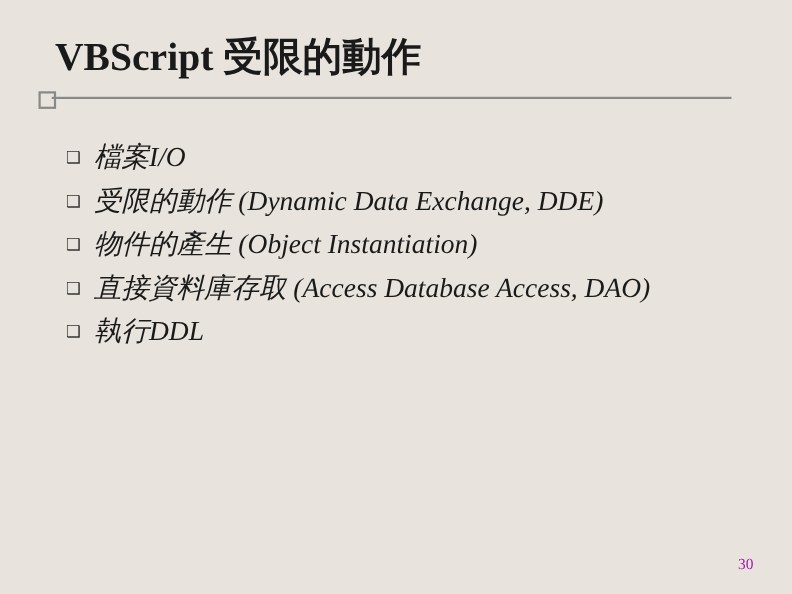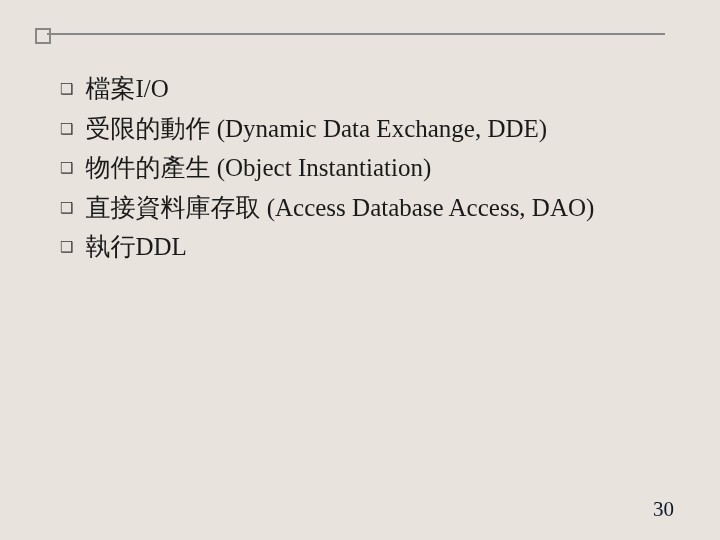--- a/index.html
+++ b/index.html
@@ -68,33 +68,35 @@
     }
     .bullet {
       font-size: 15px;
       margin-right: 12px;
       margin-top: 8px;
       color: #333;
       flex-shrink: 0;
     }
     .item-text {
       flex: 1;
+      font-style: italic;
     }
     .page-number {
       position: absolute;
       bottom: 18px;
-      right: 46px;
-      font-size: 21px;
-      color: #0f172a;
+      right: 35px;
+      font-size: 14px;
+      color: #a21caf;
     }
   </style>
 </head>
 <body>
 
 <div class="slide">
+  <h1 class="title">VBScript 受限的動作</h1>
   <div class="title-underline"></div>
   <ul class="list">
     <li class="list-item">
       <span class="bullet">❑</span>
       <span class="item-text">檔案I/O</span>
     </li>
     <li class="list-item">
       <span class="bullet">❑</span>
       <span class="item-text">受限的動作 (Dynamic Data Exchange, DDE)</span>
     </li>

